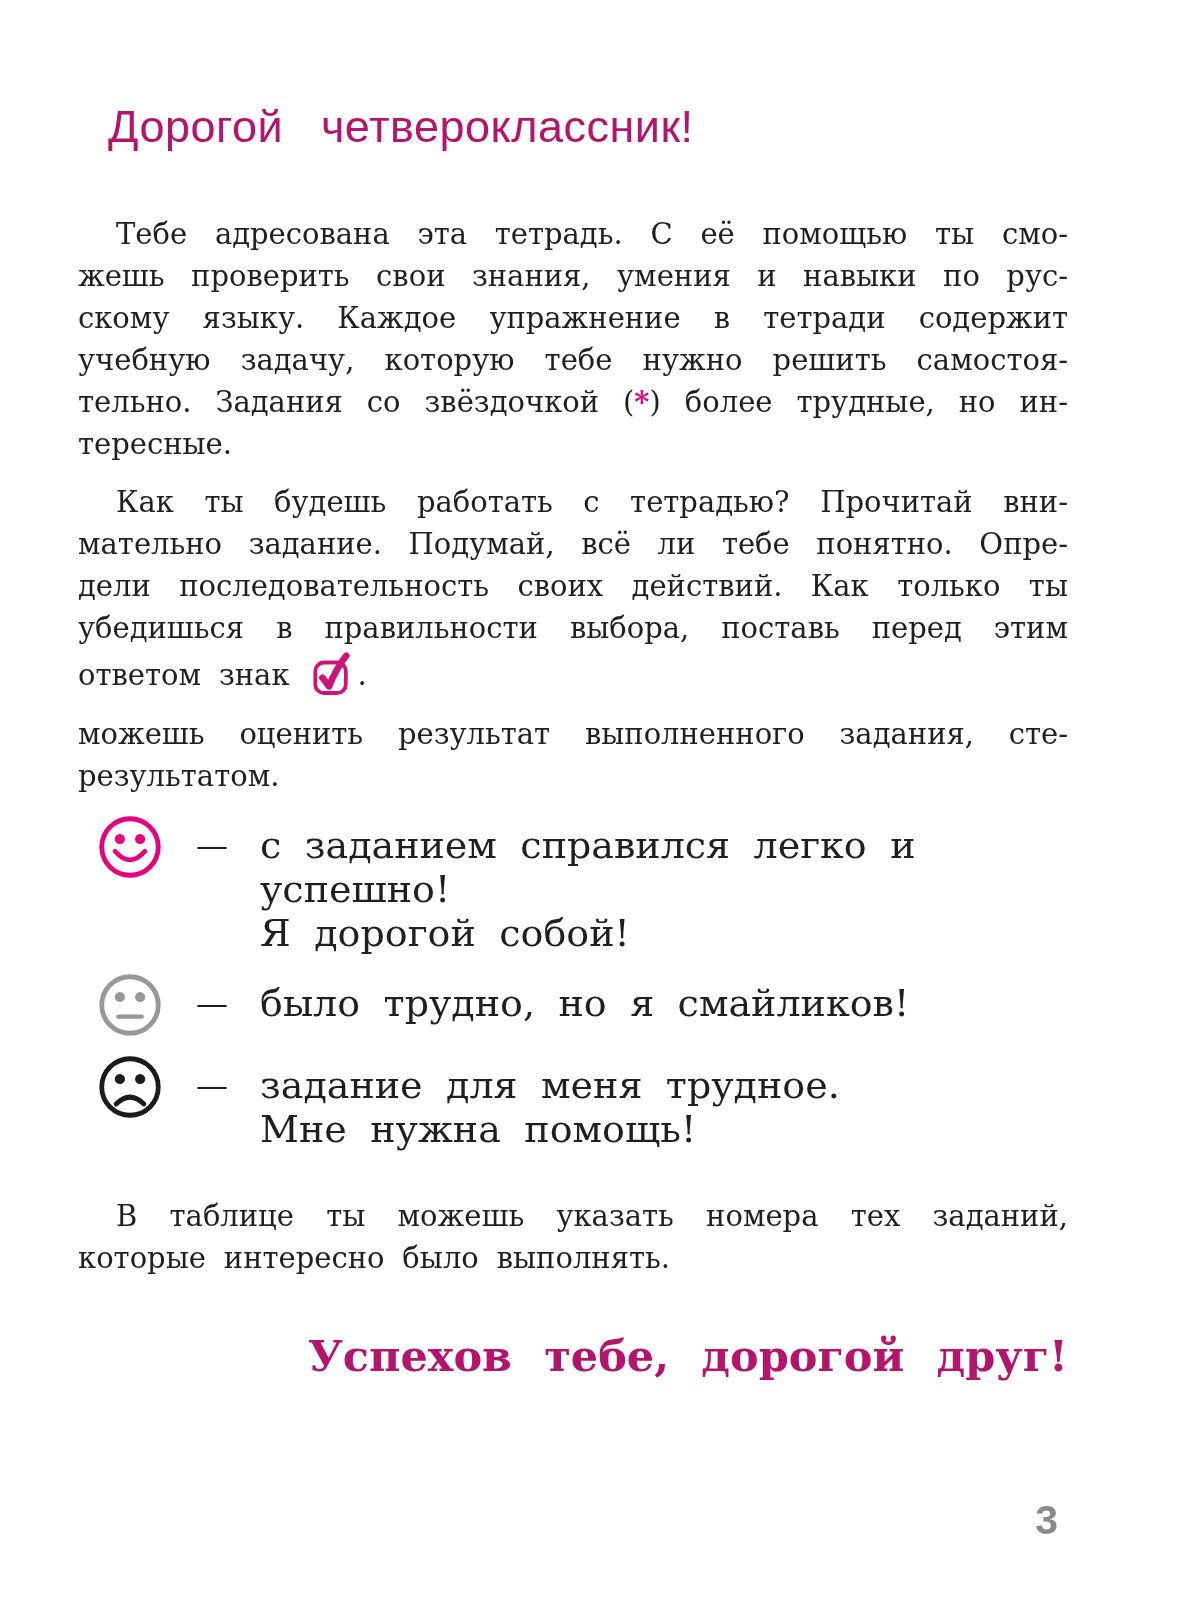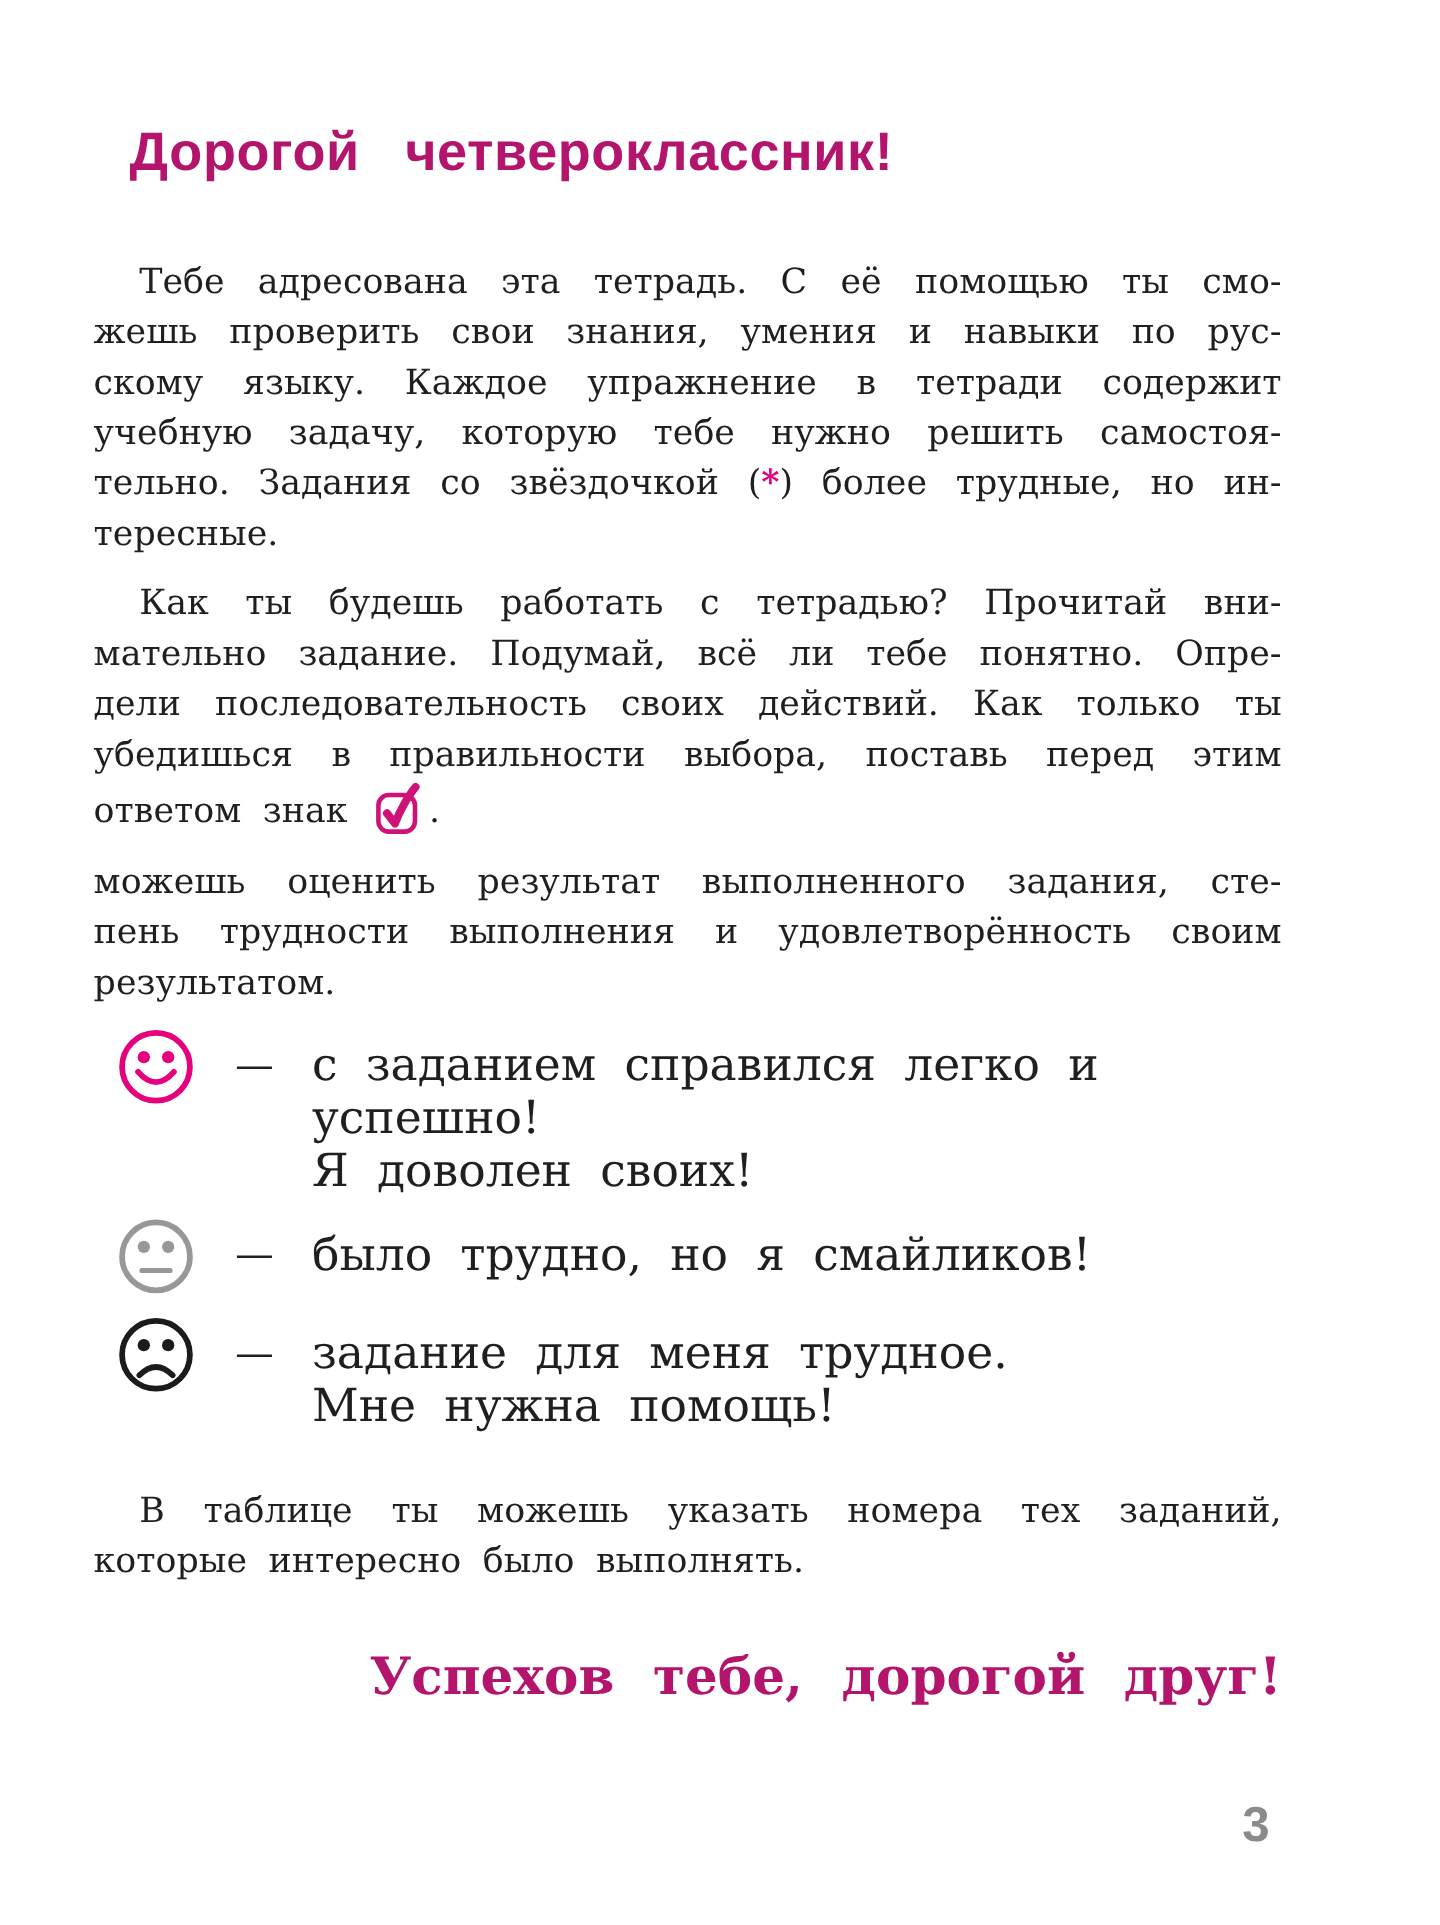--- a/index.html
+++ b/index.html
@@ -14,21 +14,21 @@
   }
   .content {
     position: absolute;
     left: 78px;
     top: 0;
     width: 990px;
   }
   .title {
     margin: 101px 0 0 30px;
     font-family: "Liberation Sans", sans-serif;
-    font-weight: bold;
+    font-weight: normal;
     font-size: 45px;
     letter-spacing: 0.5px;
     word-spacing: 0.55em;
     color: #b3156d;
   }
   .body-text {
     margin-top: 60px;
     font-size: 29px;
     line-height: 42px;
     word-spacing: 0.30em;
@@ -86,37 +86,36 @@
             <div class="line">мательно задание. Подумай, всё ли тебе понятно. Опре-</div>
             <div class="line">дели последовательность своих действий. Как только ты</div>
             <div class="line">убедишься в правильности выбора, поставь перед этим</div>
             <div class="line last">ответом знак <span class="checkwrap"><svg viewBox="0 0 42 50" width="40" height="48">
                   <rect x="3.5" y="14" width="32" height="32" rx="9" fill="none" stroke="#ce1278" stroke-width="4"></rect>
                   <path d="M11 30 L18 39 C22 28 30 14 36 7" fill="none" stroke="#ce1278" stroke-width="7" stroke-linecap="round" stroke-linejoin="round"></path>
                 </svg></span>.</div>
           </div>
           <div class="para">
             <div class="line">можешь оценить результат выполненного задания, сте-</div>
-            <div class="line">пень трудности выполнения и удовлетворённость своим</div>
             <div class="line last">результатом.</div>
           </div>
         </div>
 
       <div class="legend">
           <div class="legend-item">
             <span class="legend-icon"><svg viewBox="0 0 60 60" width="64" height="64">
                 <circle cx="30" cy="30" r="26.5" fill="none" stroke="#e5007d" stroke-width="4.5"></circle>
                 <circle cx="20.5" cy="22.5" r="4.8" fill="#e5007d"></circle>
                 <circle cx="39.5" cy="22.5" r="4.8" fill="#e5007d"></circle>
                 <path d="M16 34 Q30 50 44 34" fill="none" stroke="#e5007d" stroke-width="4.5" stroke-linecap="round"></path>
               </svg></span>
             <span class="legend-dash">—</span>
             <div class="legend-text">
               <div>с заданием справился легко и успешно!</div>
-              <div>Я доволен своих!</div>
+              <div>Я дорогой собой!</div>
             </div>
           </div>
           <div class="legend-item">
             <span class="legend-icon"><svg viewBox="0 0 60 60" width="64" height="64">
                 <circle cx="30" cy="30" r="26.5" fill="none" stroke="#989898" stroke-width="4.5"></circle>
                 <circle cx="20.5" cy="22.5" r="4.8" fill="#989898"></circle>
                 <circle cx="39.5" cy="22.5" r="4.8" fill="#989898"></circle>
                 <line x1="19" y1="41" x2="41" y2="41" stroke="#989898" stroke-width="4" stroke-linecap="round"></line>
               </svg></span>
             <span class="legend-dash">—</span>

